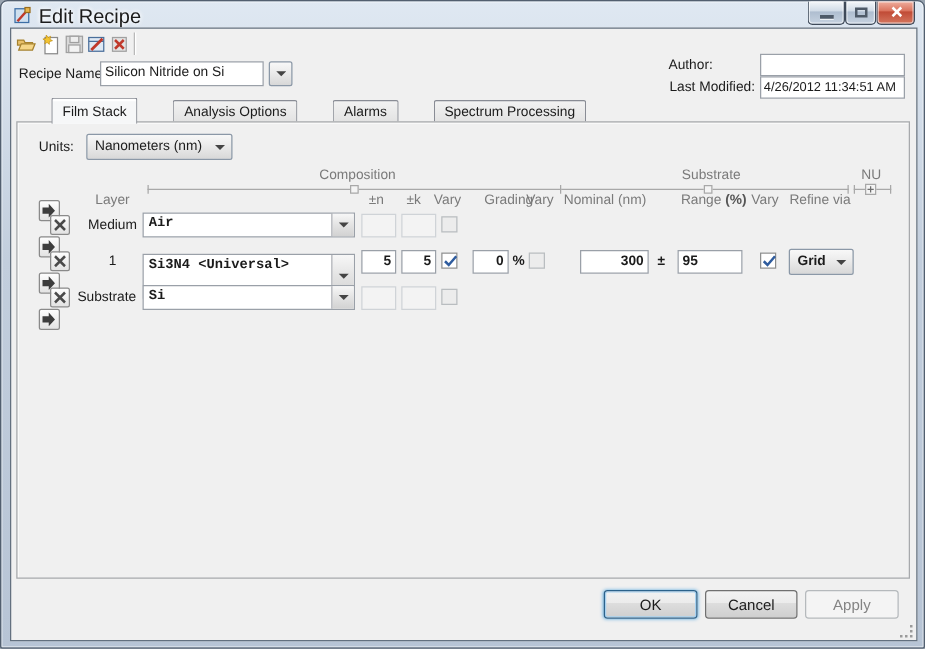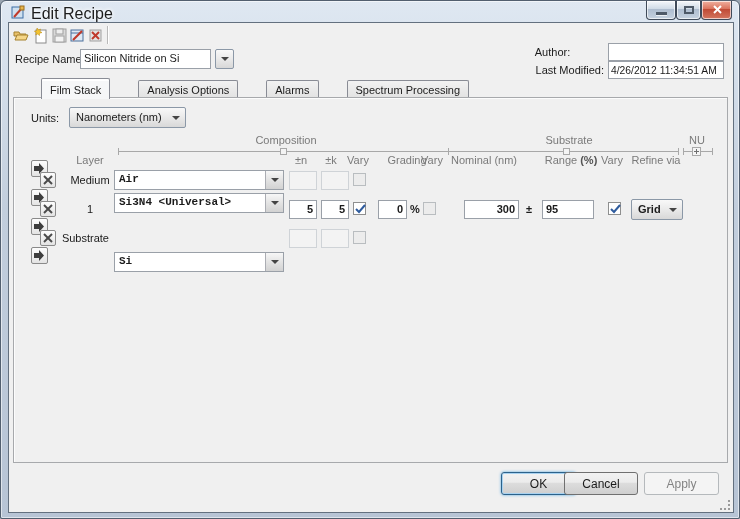--- a/index.html
+++ b/index.html
@@ -208,21 +208,21 @@
   </div>
   <div class="abs fld num dis" style="left:288px;top:170px;width:28px;height:19px;"></div>
   <div class="abs fld num dis" style="left:320px;top:170px;width:28px;height:19px;"></div>
   <div class="abs cb dis" style="left:352px;top:172px;"></div>
 
   <div class="abs smallbtn" style="left:39px;top:200px;width:16px;height:16px;"><svg width="14" height="14">
         <line x1="3" y1="3" x2="11" y2="11" stroke="#4a4a4a" stroke-width="2"></line>
         <line x1="11" y1="3" x2="3" y2="11" stroke="#4a4a4a" stroke-width="2"></line>
       </svg></div>
   <div class="abs lbl" style="left:58px;top:202px;width:62px;text-align:center;">1</div>
-  <div class="abs combo" style="left:113px;top:192px;width:170px;height:20px;">
+  <div class="abs combo" style="left:113px;top:202px;width:170px;height:36px;">
     <span class="ctext">Si3N4 &lt;Universal&gt;</span>
     <span class="cbtn">
         <span class="arrow"></span>
       </span>
   </div>
   <div class="abs fld num" style="left:288px;top:199px;width:28px;height:19px;">5</div>
   <div class="abs fld num" style="left:320px;top:199px;width:28px;height:19px;">5</div>
   <div class="abs cb" style="left:352px;top:201px;">
       <svg width="13" height="13">
         <polyline points="2,7 5,10 11,3" fill="none" stroke="#2f5c9e" stroke-width="2"></polyline>
@@ -244,31 +244,31 @@
     <span class="cbtn">
         <span class="arrow"></span>
       </span>
   </div>
 
   <div class="abs smallbtn" style="left:39px;top:229px;width:16px;height:16px;"><svg width="14" height="14">
         <line x1="3" y1="3" x2="11" y2="11" stroke="#4a4a4a" stroke-width="2"></line>
         <line x1="11" y1="3" x2="3" y2="11" stroke="#4a4a4a" stroke-width="2"></line>
       </svg></div>
   <div class="abs lbl" style="left:46px;top:231px;width:62px;text-align:right;">Substrate</div>
-  <div class="abs combo" style="left:113px;top:227px;width:170px;height:20px;margin-top:24px;">
+  <div class="abs combo" style="left:113px;top:227px;width:170px;height:20px;">
     <span class="ctext">Si</span>
     <span class="cbtn">
         <span class="arrow"></span>
       </span>
   </div>
   <div class="abs fld num dis" style="left:288px;top:228px;width:28px;height:19px;"></div>
   <div class="abs fld num dis" style="left:320px;top:228px;width:28px;height:19px;"></div>
   <div class="abs cb dis" style="left:352px;top:230px;"></div>
 
-  <div class="abs btn default" style="left:500px;top:471px;width:75px;">OK</div>
+  <div class="abs btn default" style="left:482px;top:471px;width:75px;">OK</div>
   <div class="abs btn" style="left:563px;top:471px;width:74px;">Cancel</div>
   <div class="abs btn disabled" style="left:643px;top:471px;width:75px;">Apply</div>
 
   <div class="abs" style="left:719px;top:499px;width:11px;height:11px;">
     <svg width="11" height="11">
       <rect x="8" y="8" width="2" height="2" fill="#9b9b9b"></rect>
         <rect x="8" y="4" width="2" height="2" fill="#9b9b9b"></rect>
         <rect x="4" y="8" width="2" height="2" fill="#9b9b9b"></rect>
         <rect x="8" y="0" width="2" height="2" fill="#9b9b9b"></rect>
         <rect x="0" y="8" width="2" height="2" fill="#9b9b9b"></rect>

